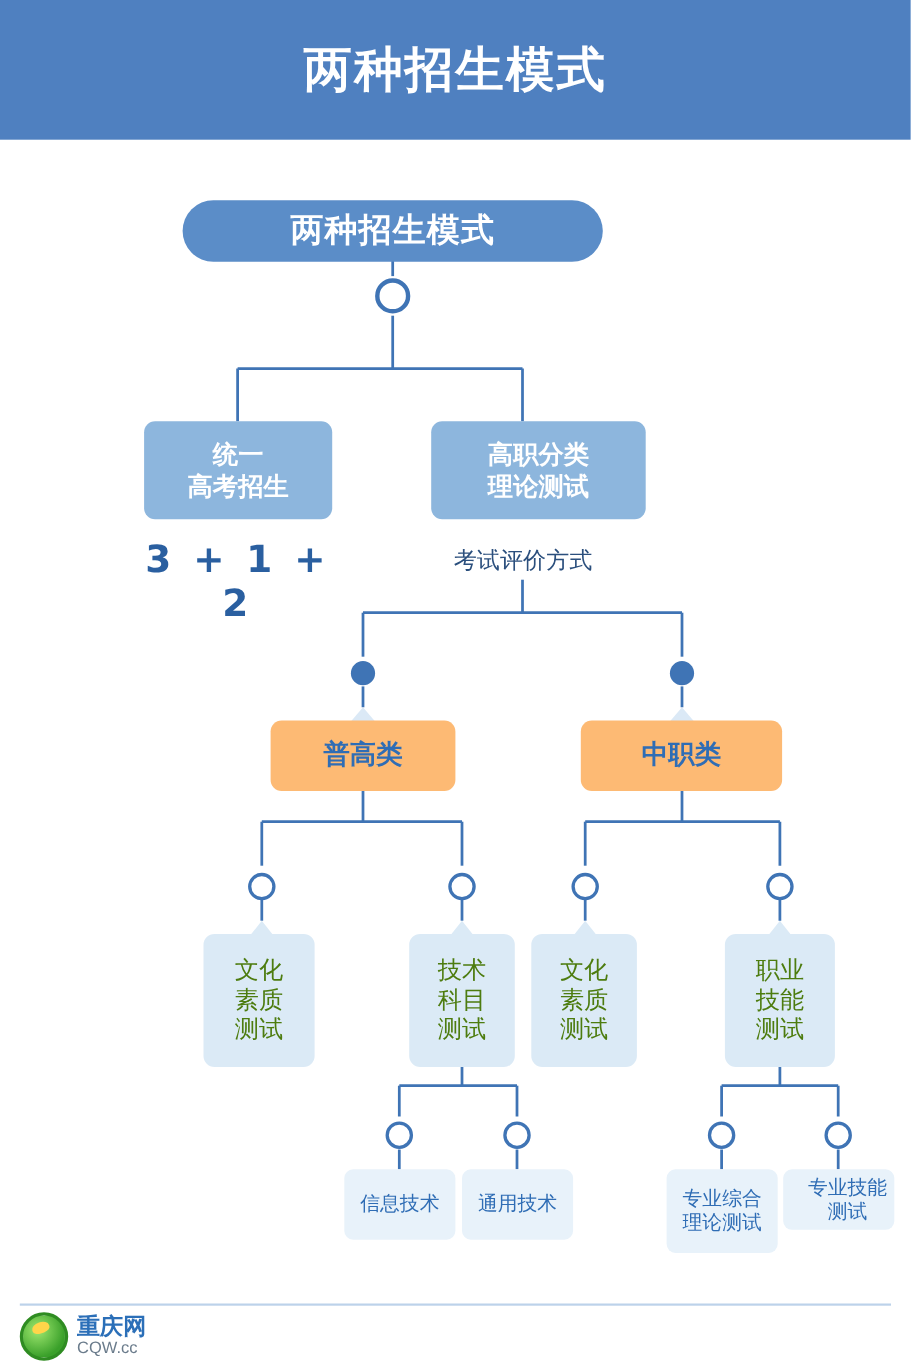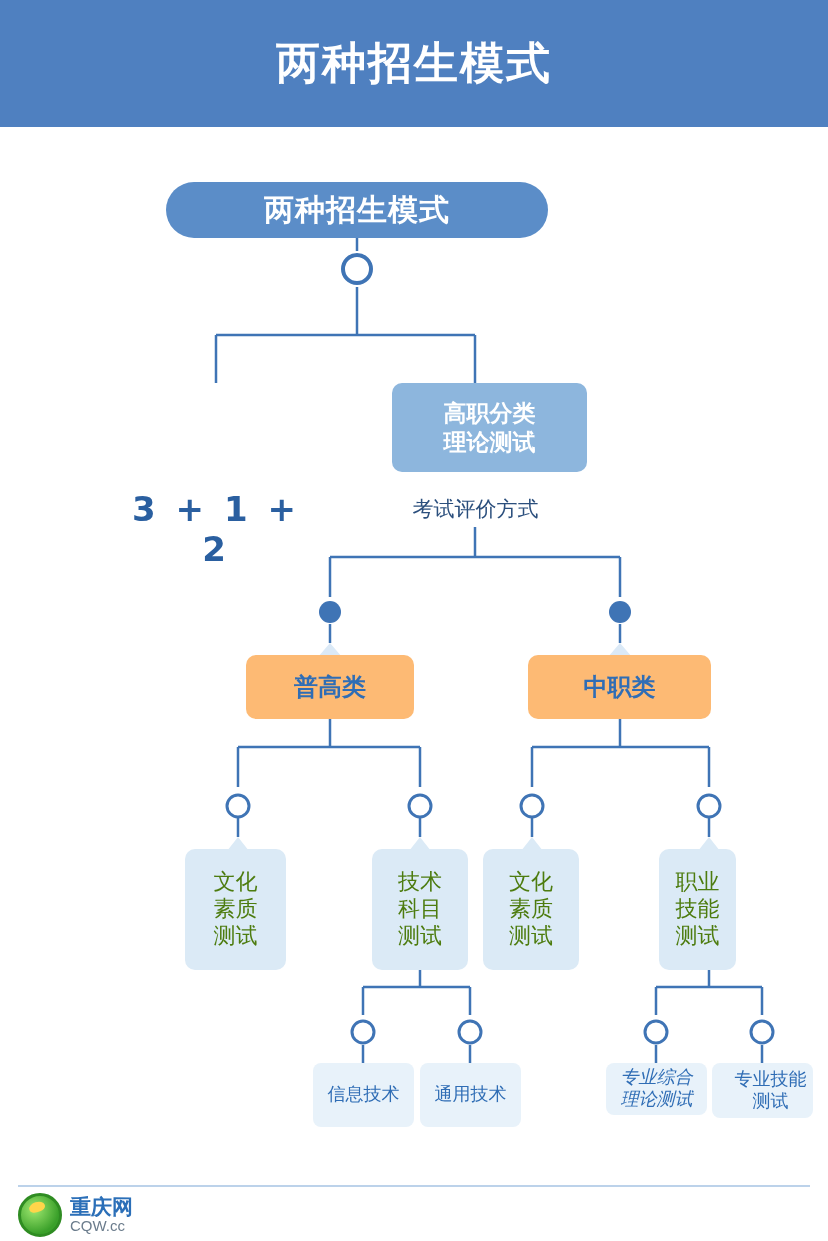--- a/index.html
+++ b/index.html
@@ -161,20 +161,26 @@
     <polygon points="238,710 227,724 249,724" fill="#dbeaf6"></polygon>
     <polygon points="420,710 409,724 431,724" fill="#dbeaf6"></polygon>
     <polygon points="532,710 521,724 543,724" fill="#dbeaf6"></polygon>
     <polygon points="709,710 698,724 720,724" fill="#dbeaf6"></polygon>
   </svg>
 
   <div class="node n-root" style="left:166px;top:55px;width:382px;height:56px;">
     <span>两种招生模式</span>
   </div>
 
+  <div class="node n-l2" style="left:131px;top:256px;width:171px;height:89px;">
+    <span>
+      <span>统一</span><br>
+      <span>高考招生</span>
+    </span>
+  </div>
 
   <div class="node n-l2" style="left:392px;top:256px;width:195px;height:89px;">
     <span>
       <span>高职分类</span><br>
       <span>理论测试</span>
     </span>
   </div>
 
   <div class="plus" style="left:126px;top:362px;width:180px;text-align:center;">3 + 1 + 2</div>
 
@@ -204,39 +210,39 @@
   </div>
 
   <div class="node n-l4" style="left:483px;top:722px;width:96px;height:121px;">
     <span>
       <span>文化</span><br>
       <span>素质</span><br>
       <span>测试</span>
     </span>
   </div>
 
-  <div class="node n-l4" style="left:659px;top:722px;width:77px;height:121px;">
+  <div class="node n-l4" style="left:659px;top:722px;width:100px;height:121px;">
     <span>
       <span>职业</span><br>
       <span>技能</span><br>
       <span>测试</span>
     </span>
   </div>
 
   <div class="node n-l5" style="left:313px;top:936px;width:101px;height:64px;">
     <span>
       <span>信息技术</span>
     </span>
   </div>
   <div class="node n-l5" style="left:420px;top:936px;width:101px;height:64px;">
     <span>
       <span>通用技术</span>
     </span>
   </div>
-  <div class="node n-l5" style="left:606px;top:936px;width:101px;height:52px;font-style:italic;">
+  <div class="node n-l5" style="left:606px;top:936px;width:101px;height:76px;">
     <span>
       <span>专业综合</span><br>
       <span>理论测试</span>
     </span>
   </div>
   <div class="node n-l5" style="left:712px;top:936px;width:101px;height:55px;padding-left:16px;">
     <span>
       <span>专业技能</span><br>
       <span>测试</span>
     </span>

